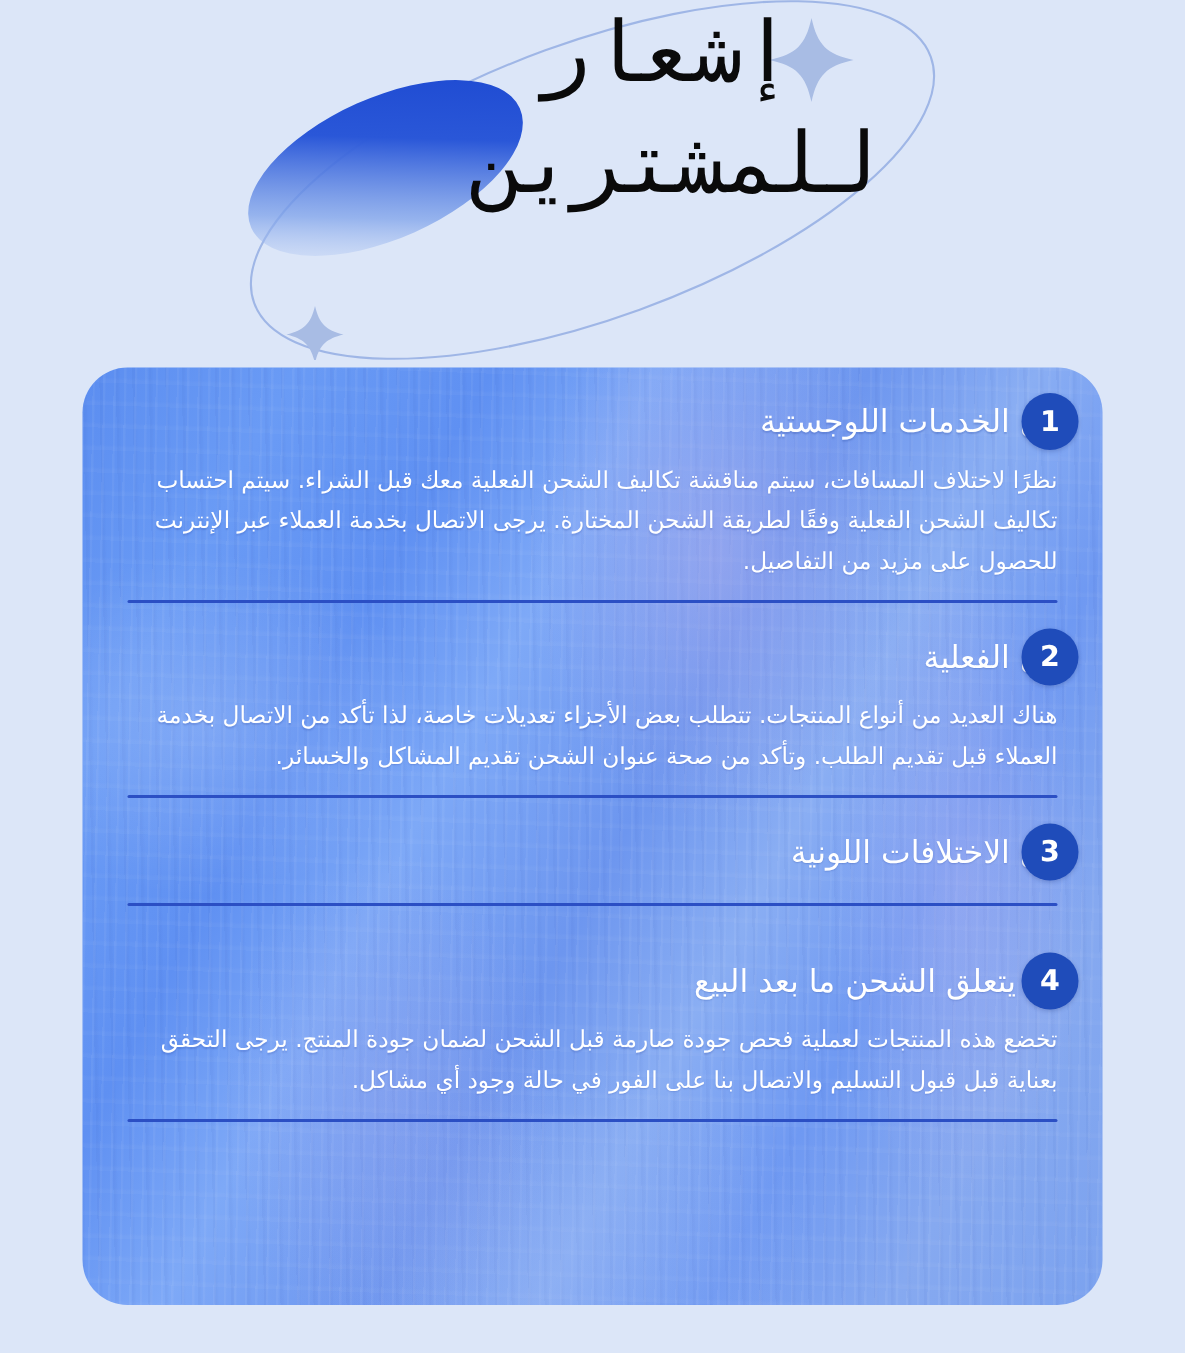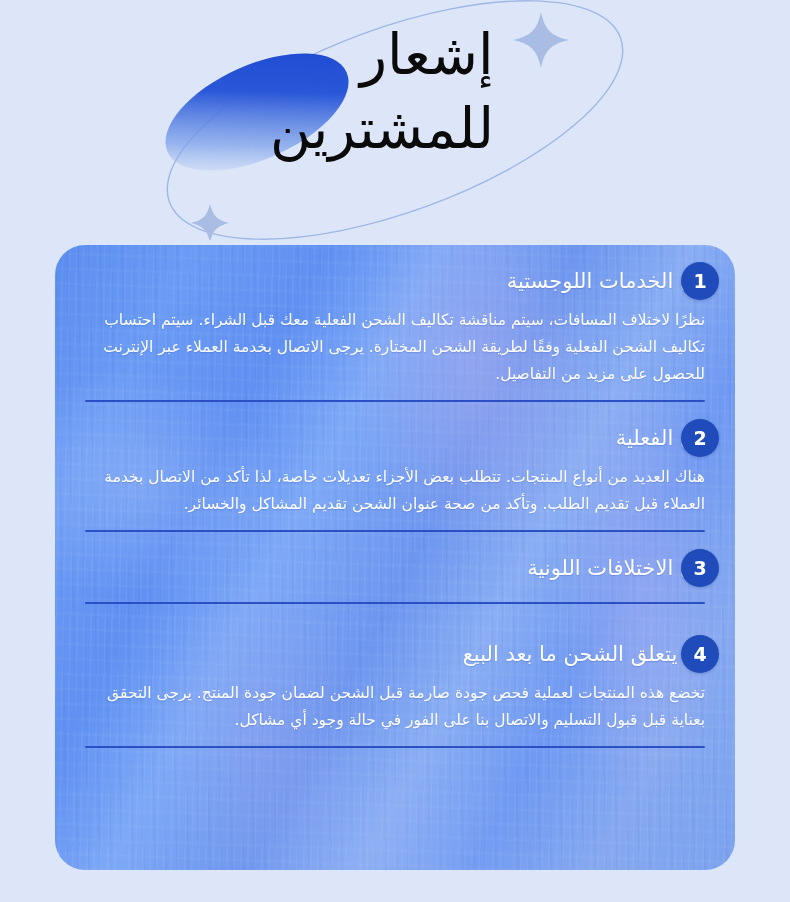--- a/index.html
+++ b/index.html
@@ -25,36 +25,37 @@
 
   .header-deco {
     position: absolute;
     inset: 0;
     pointer-events: none;
   }
 
   .title-wrap {
     position: absolute;
     right: 160px;
-    top: 18px;
+    top: 2px;
     width: 420px;
     text-align: left;
     z-index: 5;
+    font-family: Liberation Mono, monospace;
   }
 
   .title-line {
     color: #0a0a0a;
     font-size: 56px;
     line-height: 74px;
     font-weight: 400;
     white-space: nowrap;
     letter-spacing: 0px;
   }
   .title-line-1 { text-align: left; padding-left: 150px; }
-  .title-line-2 { text-align: left; padding-left: 60px; }
+  .title-line-2 { text-align: center; padding-left: 60px; }
 
   
   .card {
     position: absolute;
     left: 55px;
     top: 245px;
     width: 680px;
     height: 625px;
     border-radius: 30px;
     overflow: hidden;

